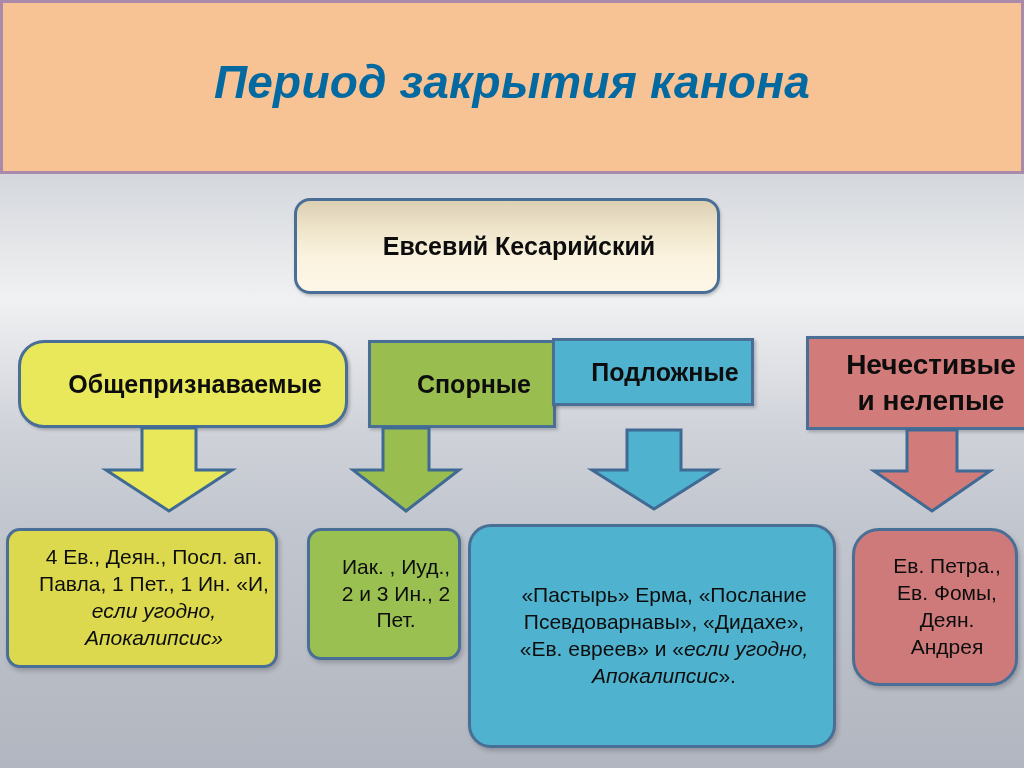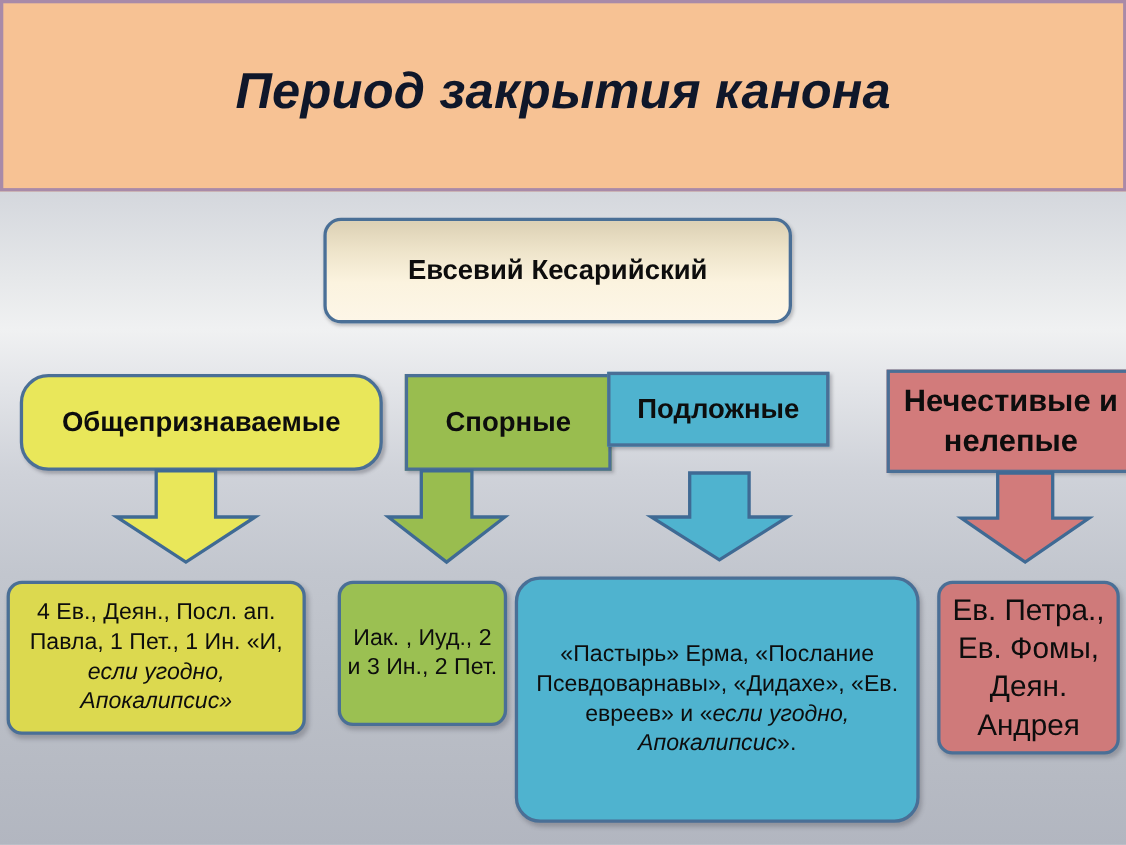--- a/index.html
+++ b/index.html
@@ -36,35 +36,36 @@
     border-bottom:3px solid #a98aa8;
     border-left:3px solid #a98aa8;
     border-right:3px solid #a98aa8;
   }
   #title-text {
     position:absolute; left:0; right:0; top:52px;
     text-align:center;
     font-size:46px;
     font-weight:bold;
     font-style:italic;
-    color:#0f172a;
+    color:#0369a1;
     letter-spacing:0.2px;
     white-space:nowrap;
   }
 
   
   .node {
     position:absolute;
     border:3px solid #4a6f96;
     display:flex;
     align-items:center;
     justify-content:center;
     text-align:center;
     color:#0d0d0d;
     line-height:1.28;
+    padding-left:24px;
   }
   .node .txt { width:100%; padding:0 6px; }
 
   
   #root-node {
     left:294px; top:198px; width:426px; height:96px;
     border-radius:16px;
     background:linear-gradient(180deg,#dcd0b4 0%,#eee4ca 30%,#fbf3df 62%,#fdf6e7 100%);
     font-size:25px; font-weight:bold;
     box-shadow:1px 2px 3px rgba(60,60,70,0.28);
@@ -79,21 +80,21 @@
 
   
   .arrow { position:absolute; }
   .arrow svg { display:block; overflow:visible; }
 
   
   .leaf { border-radius:14px; box-shadow:2px 3px 4px rgba(55,55,65,0.28); }
   #leaf-0 { left:6px;   top:528px; width:272px; height:140px; background:#dcd94f; font-size:21px; }
   #leaf-1 { left:307px; top:528px; width:154px; height:132px; background:#9bc052; font-size:21px; }
   #leaf-2 { left:468px; top:524px; width:368px; height:224px; background:#4fb3cf; font-size:21px;border-radius:23px; }
-  #leaf-3 { left:852px; top:528px; width:166px; height:158px; background:#cf7a7a; font-size:27px; }
+  #leaf-3 { left:852px; top:528px; width:166px; height:158px; background:#cf7a7a; font-size:21px;border-radius:27px; }
 
   .it { font-style:italic;margin-top:32px; }
 </style>
 </head>
 <body>
 
 <div id="stage">
 
   <div id="title-band">
     <div id="title-text">Период закрытия канона</div>

